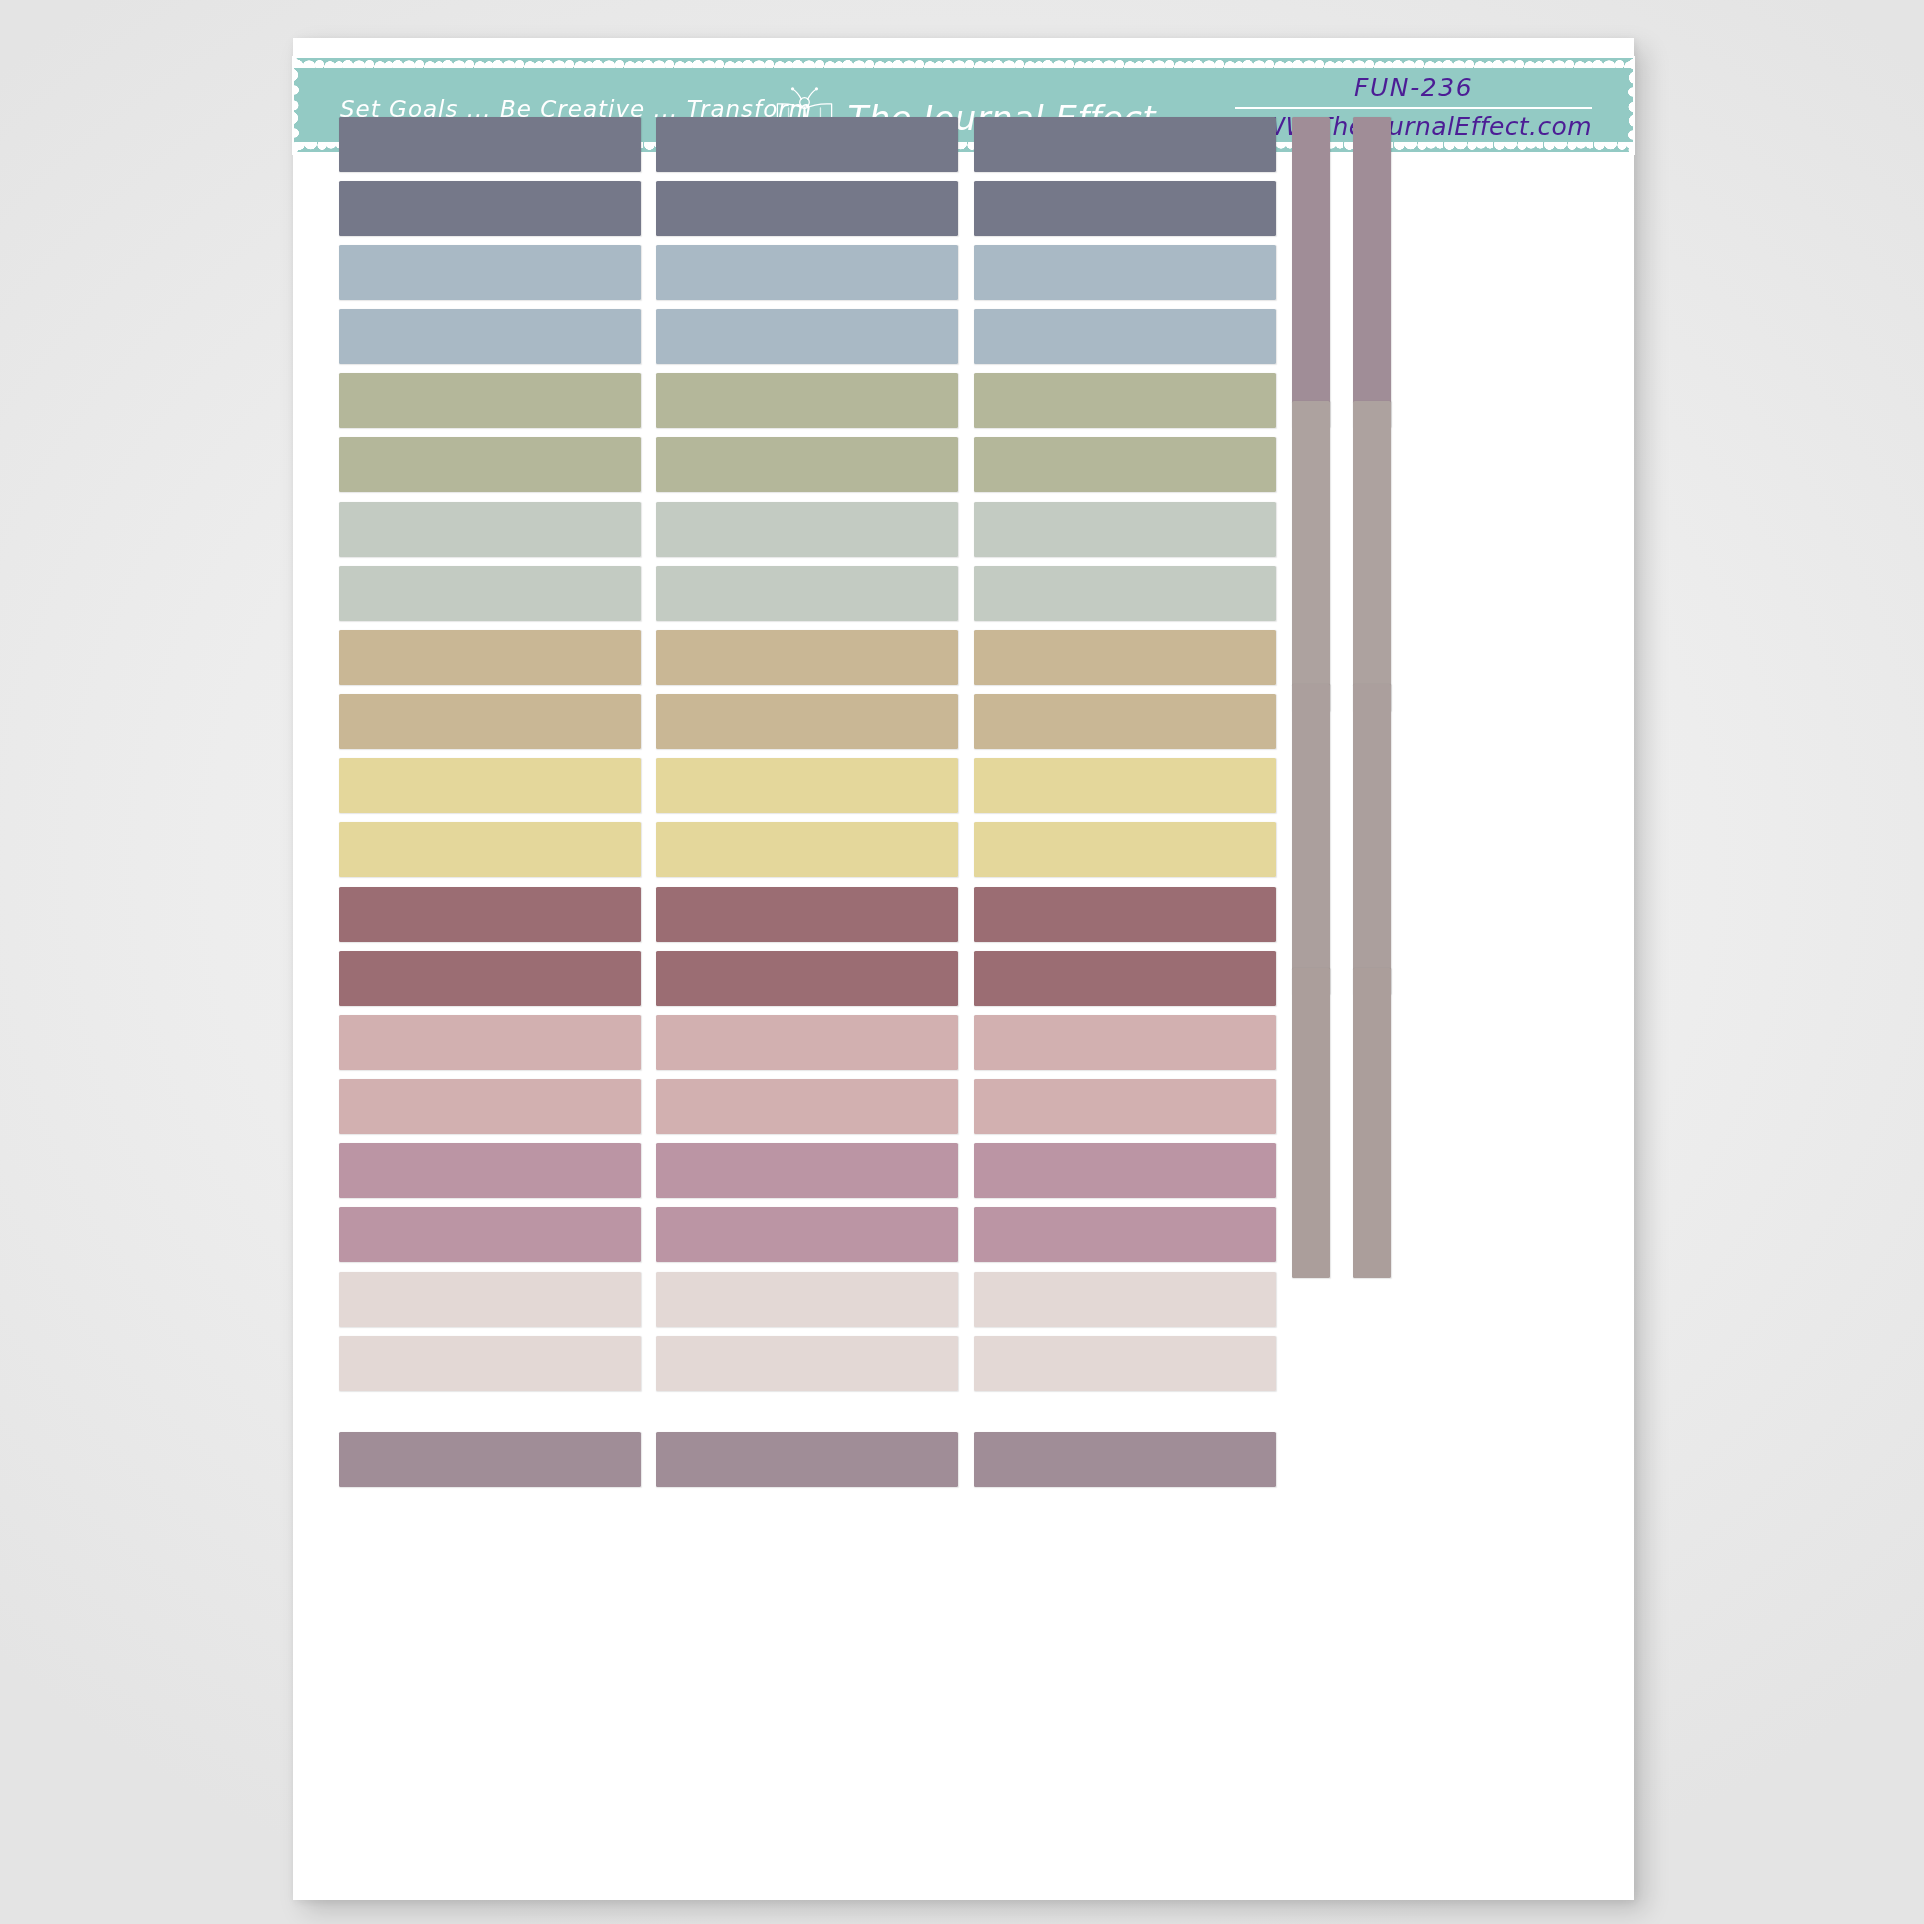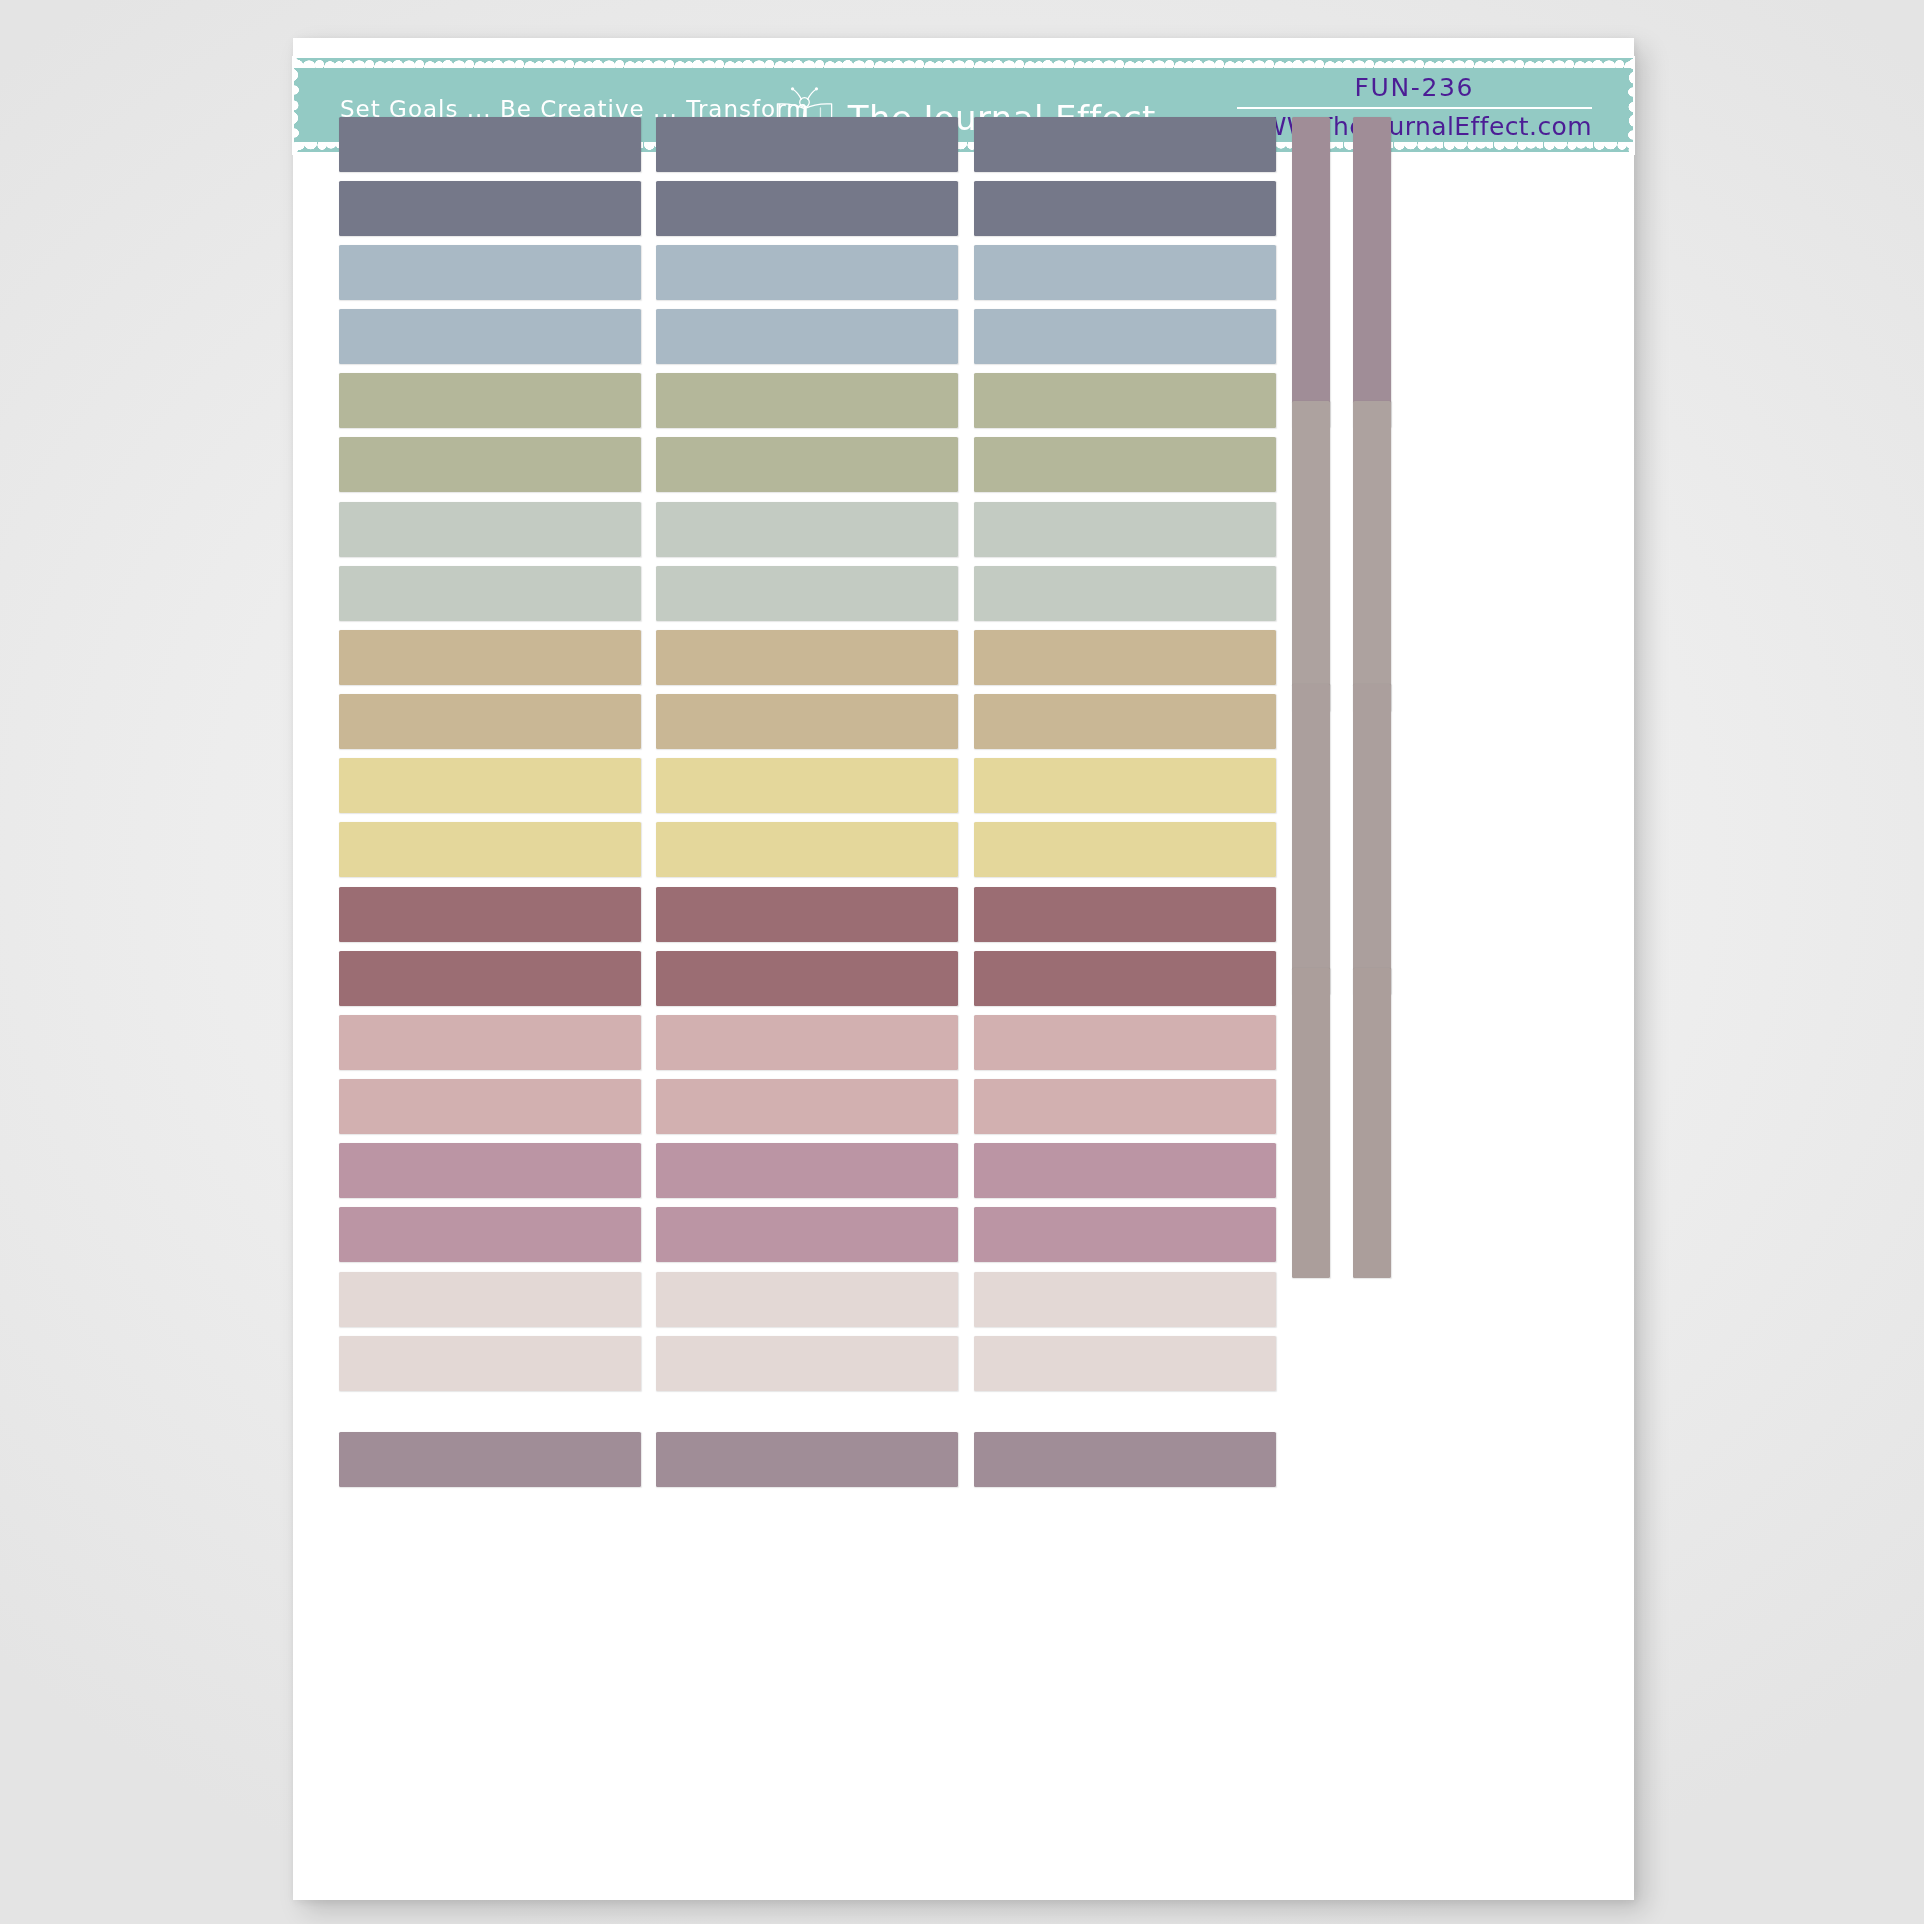--- a/index.html
+++ b/index.html
@@ -19,20 +19,21 @@
   }
 
   
   #sheet{
     position:absolute;
     left:293px; top:38px;
     width:1341px; height:1862px;
     background:#ffffff;
     box-shadow: 11.2px 11.2px 24px rgba(0,0,0,0.16),
                 2.4px 2.4px 8px rgba(0,0,0,0.08);
+    font-style: italic;
   }
 
   
   .header-band{
     position:absolute;
     left:0; top:17.6px;
     width:1341px; height:99px;
     background:#93cac4;
   }
   

